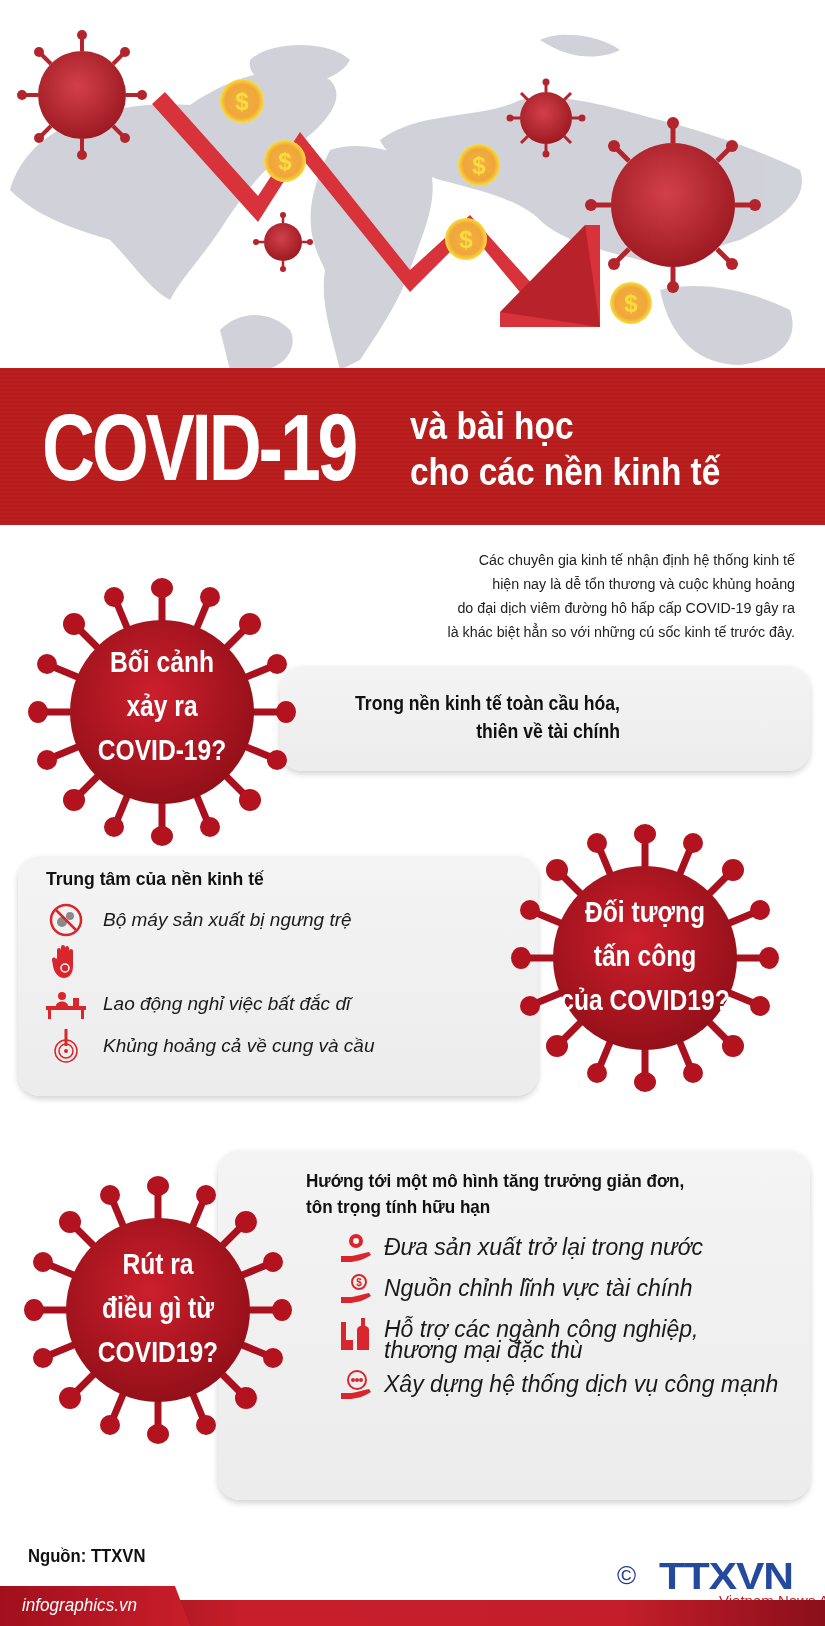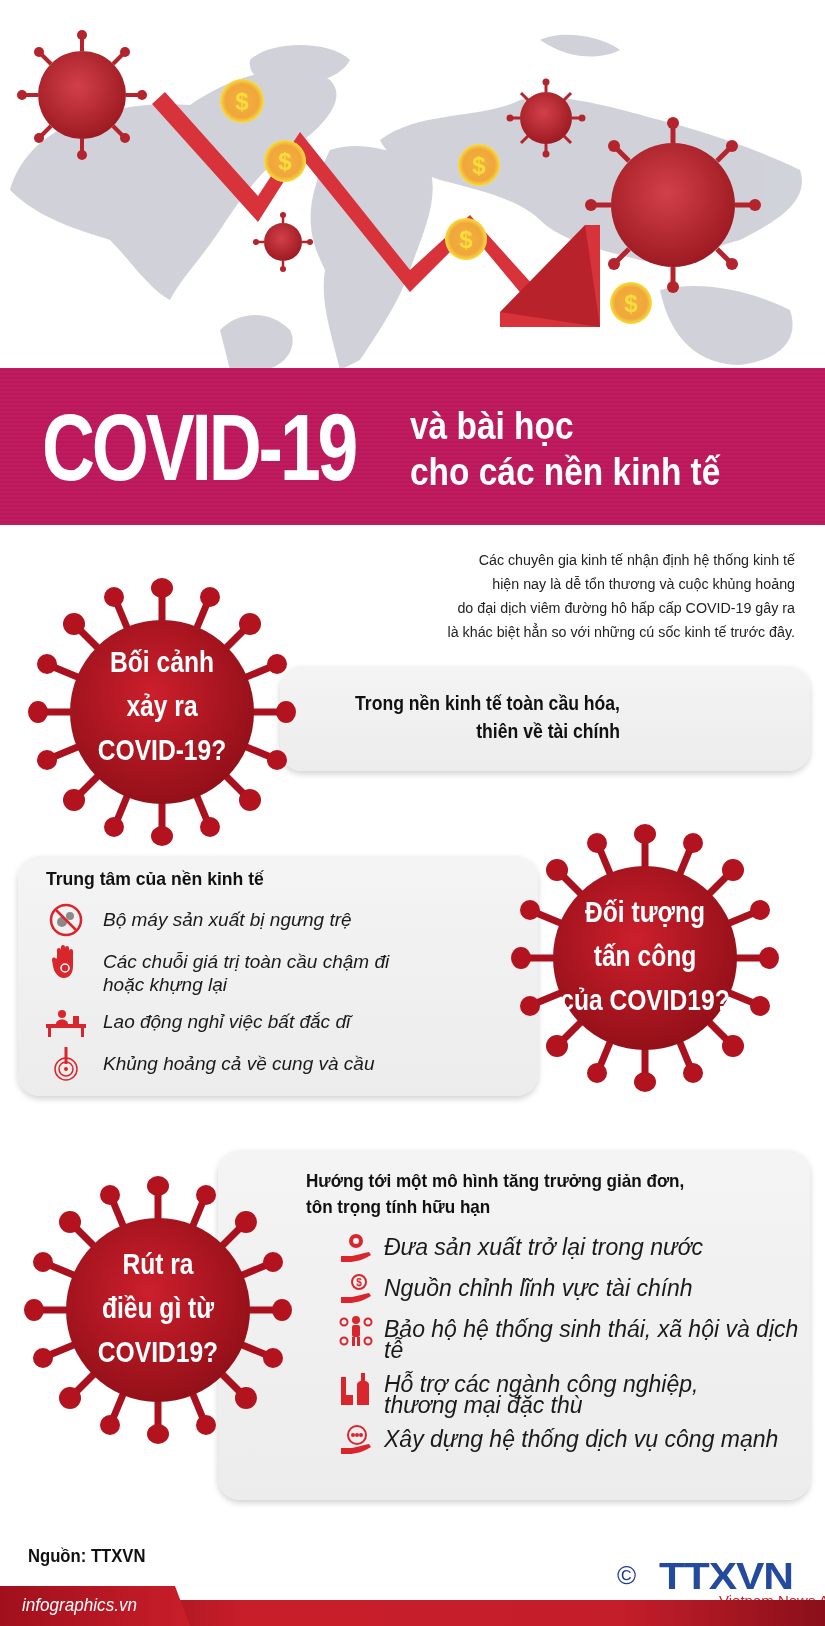--- a/index.html
+++ b/index.html
@@ -3,21 +3,21 @@
 <meta charset="utf-8">
 <style>
   * { box-sizing: border-box; margin: 0; padding: 0; }
   html, body { width: 825px; height: 1626px; background: #ffffff; overflow: hidden; }
   body { position: relative; font-family: "Liberation Sans", "DejaVu Sans", sans-serif; color: #111; }
 
   
   .hero { position: absolute; left: 0; top: 0; width: 825px; height: 370px; overflow: hidden; background: #fff; }
   .hero svg { position: absolute; left: 0; top: 0; }
 
-  .banner { position: absolute; left: 0; top: 368px; width: 825px; height: 157px; background: #be185d; overflow: hidden; }
+  .banner { position: absolute; left: 0; top: 368px; width: 825px; height: 157px; background: #b91c1c; overflow: hidden; }
   .banner .stripe { position: absolute; inset: 0; background: repeating-linear-gradient(0deg, rgba(255,255,255,0.02) 0 2px, rgba(0,0,0,0.02) 2px 4px); }
   .banner .big { position: absolute; left: 42px; top: 30px; font-family: "Liberation Sans", sans-serif; font-weight: 700; font-size: 94px; line-height: 100px; color: #fff; letter-spacing: -4px; transform: scaleX(0.78); transform-origin: left top; }
   .banner .sub { position: absolute; left: 410px; top: 35px; color: #fff; font-weight: 700; font-size: 38px; line-height: 46px; transform: scaleX(0.88); transform-origin: left top; }
 
   .intro { position: absolute; right: 30px; top: 548px; width: 470px; text-align: right; font-size: 15.5px; line-height: 24px; color: #222; transform: scaleX(0.92); transform-origin: right top; }
 
   .card { position: absolute; background: linear-gradient(180deg, #f4f4f4 0%, #ececec 100%); border-radius: 22px; box-shadow: 0 3px 6px rgba(0,0,0,0.18); }
   .card1 { left: 280px; top: 666px; width: 530px; height: 105px; text-align: right; }
   .card1 .text { position: absolute; left: 75px; top: 23px; font-weight: 700; font-size: 20px; line-height: 28px; color: #111; transform: scaleX(0.88); transform-origin: left top; }
 
@@ -261,21 +261,20 @@
       </span>
       <span class="lbl">Bộ máy sản xuất bị ngưng trệ</span>
     </div>
     <div class="row">
       <span class="ic">
         <svg width="30" height="36" viewBox="0 0 30 36">
             <path d="M6 14 V6 a2 2 0 0 1 4 0 V13 V3 a2 2 0 0 1 4 0 V13 V4 a2 2 0 0 1 4 0 V14 V7 a2 2 0 0 1 4 0 V22 C 22 30, 18 34, 13 34 C 7 34, 3 28, 2 22 L 1 16 a2 2 0 0 1 4 -1 Z" fill="#d9262c"></path>
             <circle cx="14" cy="24" r="4" fill="none" stroke="#fff" stroke-width="1.5"></circle>
           </svg>
       </span>
-      <span class="lbl" style="width:330px;">Các chuỗi giá trị toàn cầu chậm đi hoặc khựng lại</span>
     </div>
     <div class="row">
       <span class="ic">
         <svg width="44" height="32" viewBox="0 0 44 32">
             <rect x="2" y="18" width="40" height="4" fill="#d9262c"></rect>
             <rect x="4" y="22" width="3" height="9" fill="#d9262c"></rect>
             <rect x="37" y="22" width="3" height="9" fill="#d9262c"></rect>
             <circle cx="18" cy="8" r="4" fill="#d9262c"></circle>
             <path d="M12 18 C 12 12, 24 12, 24 18 Z" fill="#d9262c"></path>
             <rect x="29" y="10" width="6" height="8" fill="#d9262c"></rect>
@@ -371,35 +370,20 @@
         <svg width="34" height="34" viewBox="0 0 34 34">
             <circle cx="20" cy="9" r="7" fill="none" stroke="#d9262c" stroke-width="2"></circle>
             <text x="20" y="13" text-anchor="middle" font-size="10" font-weight="700" fill="#d9262c" font-family="Liberation Sans, sans-serif">$</text>
             <path d="M2 24 L10 24 C 16 24, 20 22, 30 20 L 32 23 C 24 28, 16 30, 10 30 L 2 30 Z" fill="#d9262c"></path>
           </svg>
       </span>
       <span class="lbl">Nguồn chỉnh lĩnh vực tài chính</span>
     </div>
     <div class="row">
       <span class="ic">
-        <svg width="34" height="34" viewBox="0 0 34 34">
-            <circle cx="17" cy="6" r="4" fill="#d9262c"></circle>
-            <rect x="13" y="11" width="8" height="12" rx="2" fill="#d9262c"></rect>
-            <rect x="13" y="23" width="3" height="9" fill="#d9262c"></rect>
-            <rect x="18" y="23" width="3" height="9" fill="#d9262c"></rect>
-            <circle cx="5" cy="8" r="3.5" fill="none" stroke="#d9262c" stroke-width="2"></circle>
-            <circle cx="29" cy="8" r="3.5" fill="none" stroke="#d9262c" stroke-width="2"></circle>
-            <circle cx="5" cy="27" r="3.5" fill="none" stroke="#d9262c" stroke-width="2"></circle>
-            <circle cx="29" cy="27" r="3.5" fill="none" stroke="#d9262c" stroke-width="2"></circle>
-          </svg>
-      </span>
-      <span class="lbl">Bảo hộ hệ thống sinh thái, xã hội và dịch tễ</span>
-    </div>
-    <div class="row">
-      <span class="ic">
         <svg width="34" height="38" viewBox="0 0 34 38">
             <rect x="2" y="10" width="5" height="28" fill="#d9262c"></rect>
             <rect x="2" y="28" width="12" height="10" fill="#d9262c"></rect>
             <path d="M18 38 V18 C 18 12, 30 12, 30 18 V38 Z" fill="#d9262c"></path>
             <rect x="22" y="6" width="4" height="8" fill="#d9262c"></rect>
           </svg>
       </span>
       <span class="lbl" style="width:400px;">Hỗ trợ các ngành công nghiệp, thương mại đặc thù</span>
     </div>
     <div class="row">

